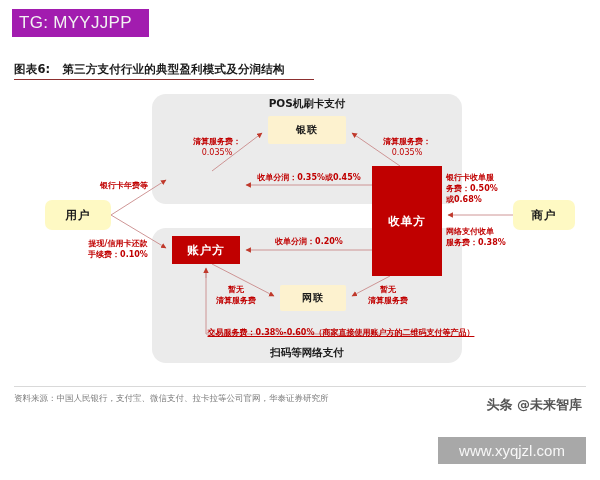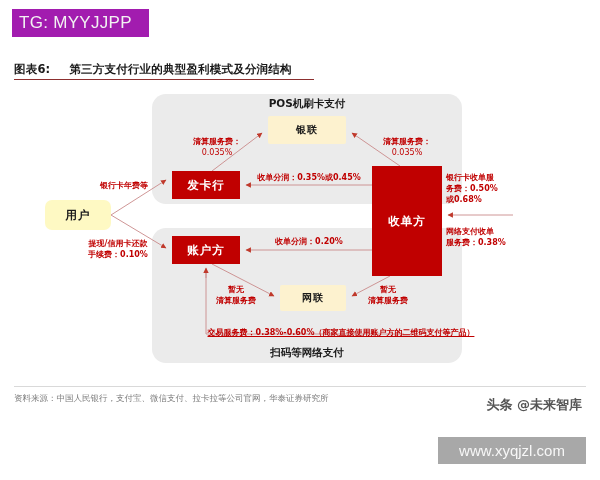--- a/index.html
+++ b/index.html
@@ -36,21 +36,21 @@
   .fig-title {
     position: absolute;
     left: 14px;
     top: 62px;
     font-size: 11.5px;
     font-weight: bold;
     color: #1a1a1a;
     white-space: nowrap;
     letter-spacing: 0.2px;
   }
-  .fig-title .num { margin-right: 19px; text-align: right; }
+  .fig-title .num { margin-right: 12px; text-align: right; }
   .title-rule {
     position: absolute;
     left: 14px;
     top: 79px;
     width: 300px;
     height: 1px;
     background: #8c2f2f;
   }
 
   
@@ -237,25 +237,25 @@
       <path d="M111,127 L166,160"></path>
 
       <path d="M513,127 L448,127"></path>
     </g>
   </svg>
 
   <div class="panel-cap cap-top">POS机刷卡支付</div>
   <div class="panel-cap cap-bottom">扫码等网络支付</div>
 
   <div class="node node-cream n-unionpay">银联</div>
-  <div class="node node-red n-issuer">发卡行</div>
   <div class="node node-red n-acquirer">收单方</div>
   <div class="node node-red n-account">账户方</div>
   <div class="node node-cream n-nuccc">网联</div>
   <div class="node node-peach n-user">用户</div>
+  <div class="node node-peach n-merchant">商户</div>
 
   <div class="lbl lbl-c lbl-clear-l">
     <div>清算服务费：</div>
     <div class="pct">0.035%</div>
   </div>
 
   <div class="lbl lbl-c lbl-clear-r">
     <div>清算服务费：</div>
     <div class="pct">0.035%</div>
   </div>

